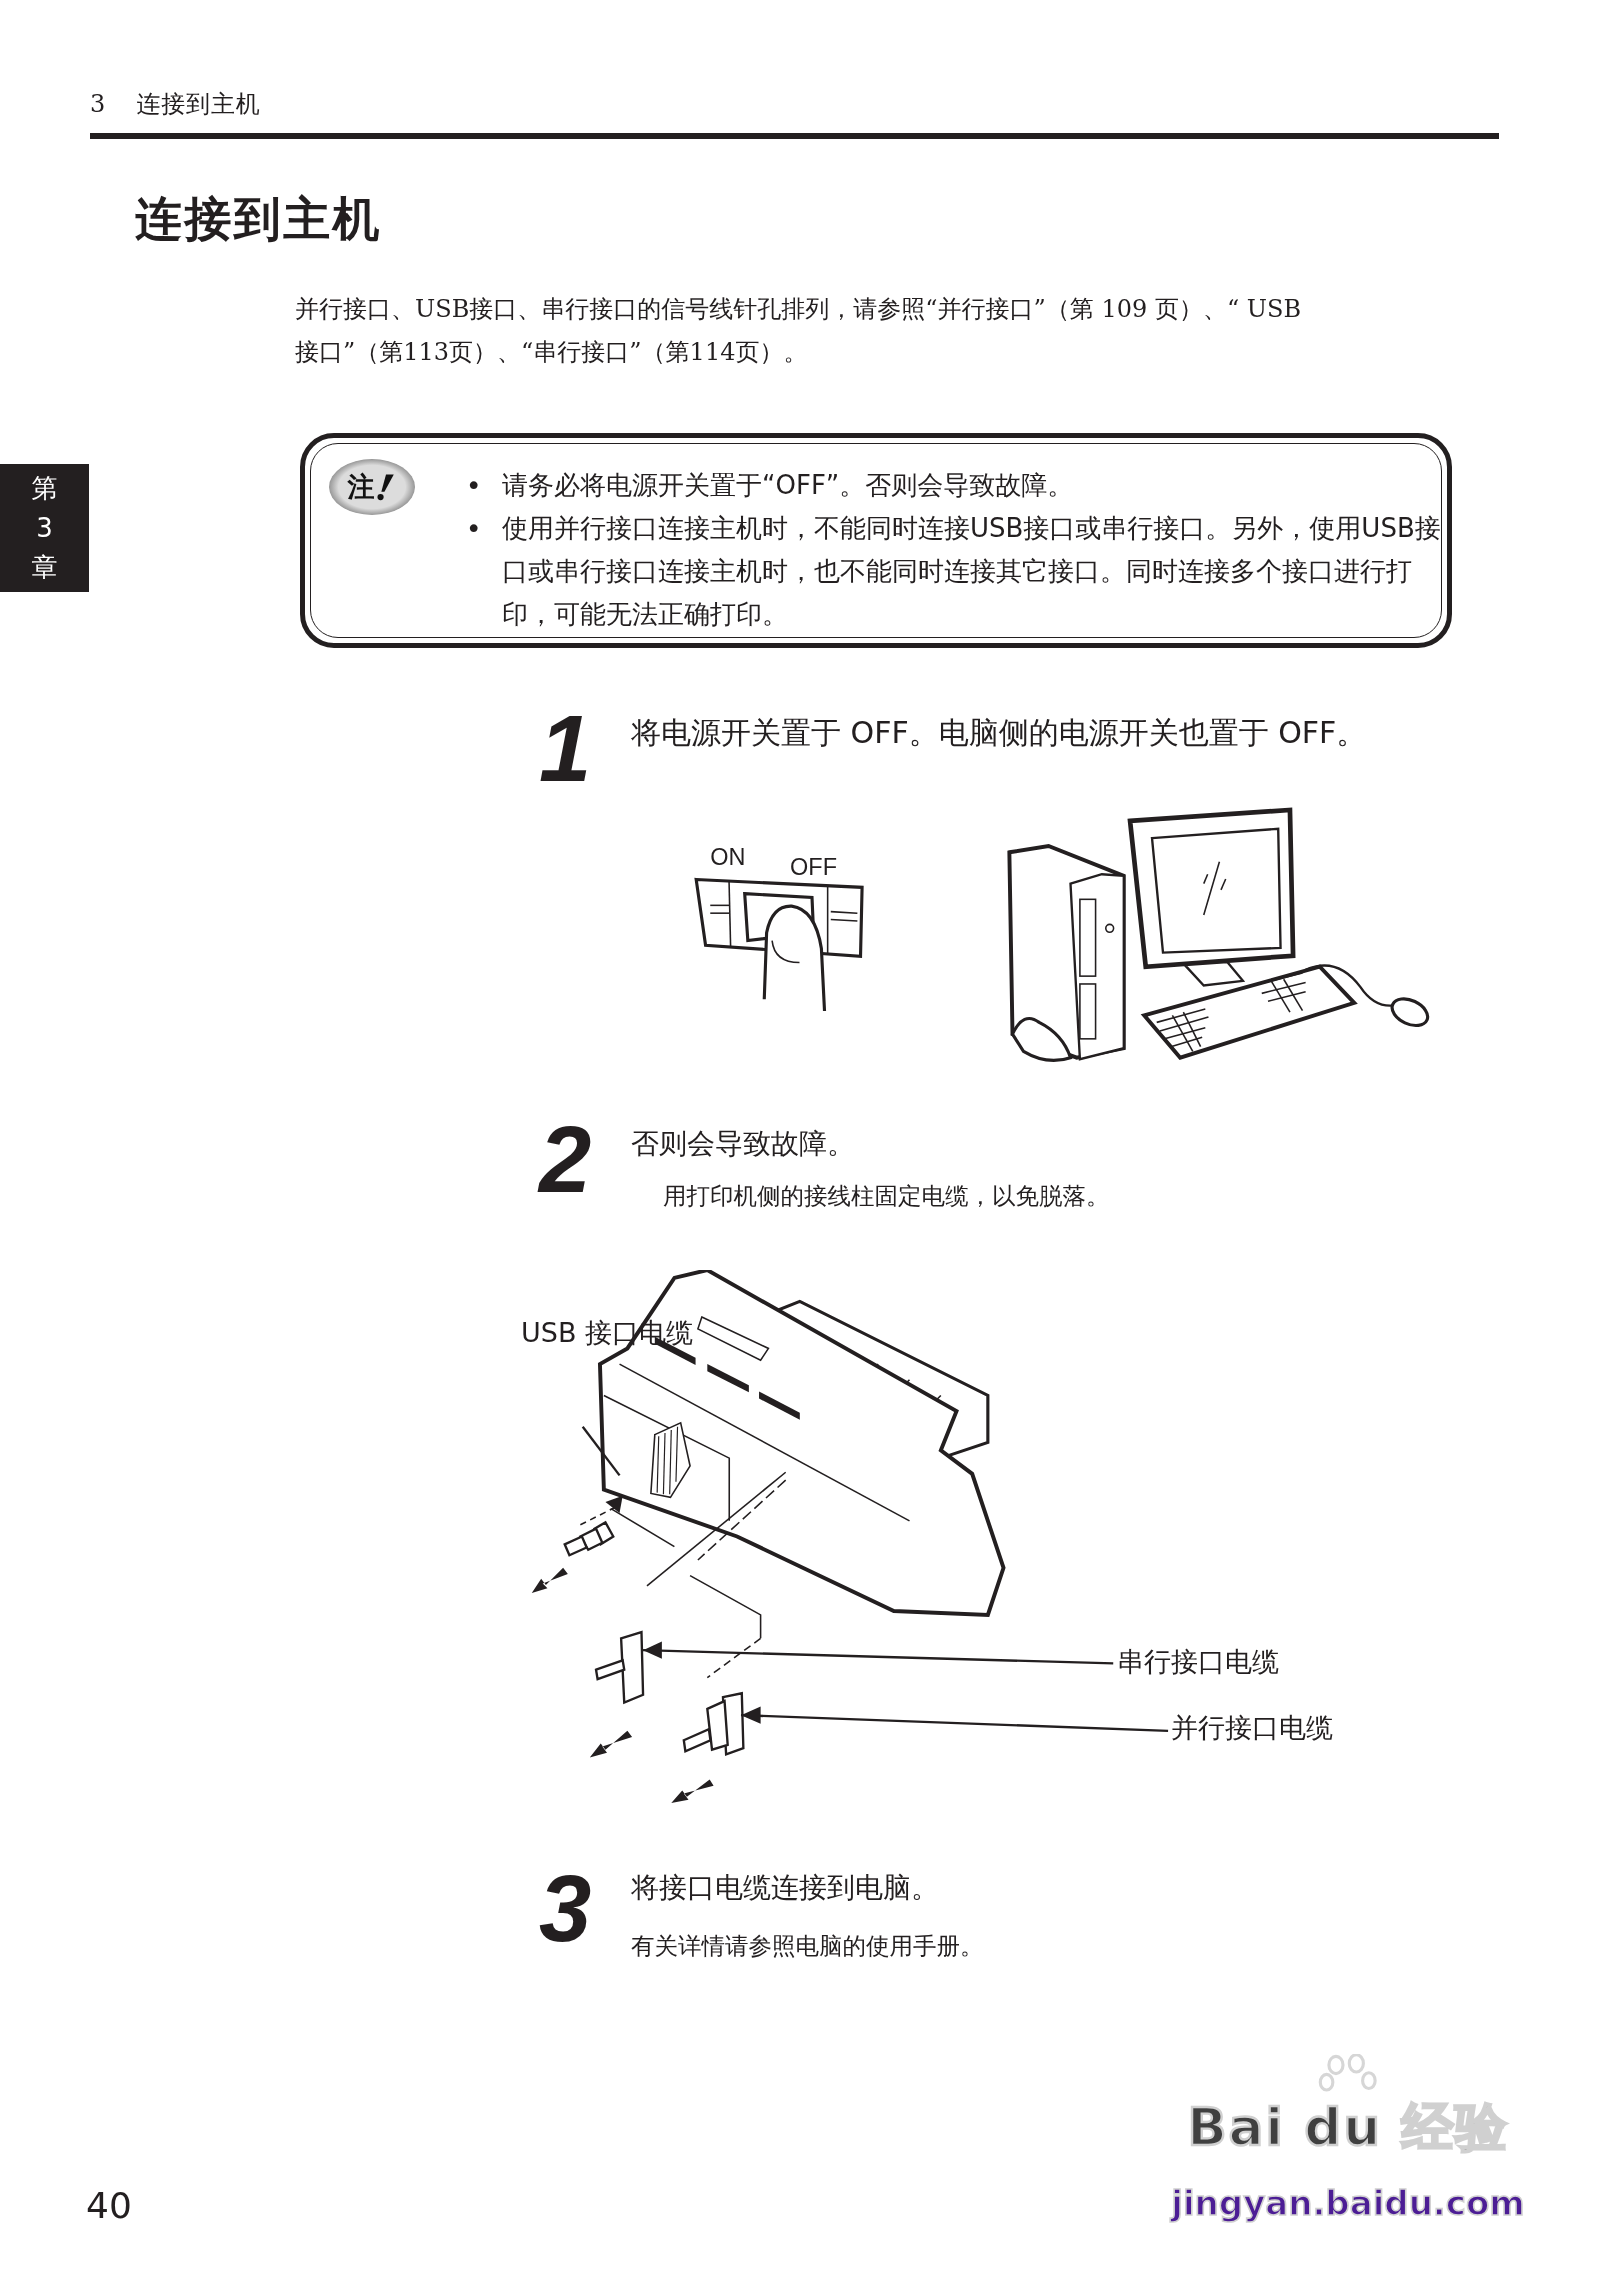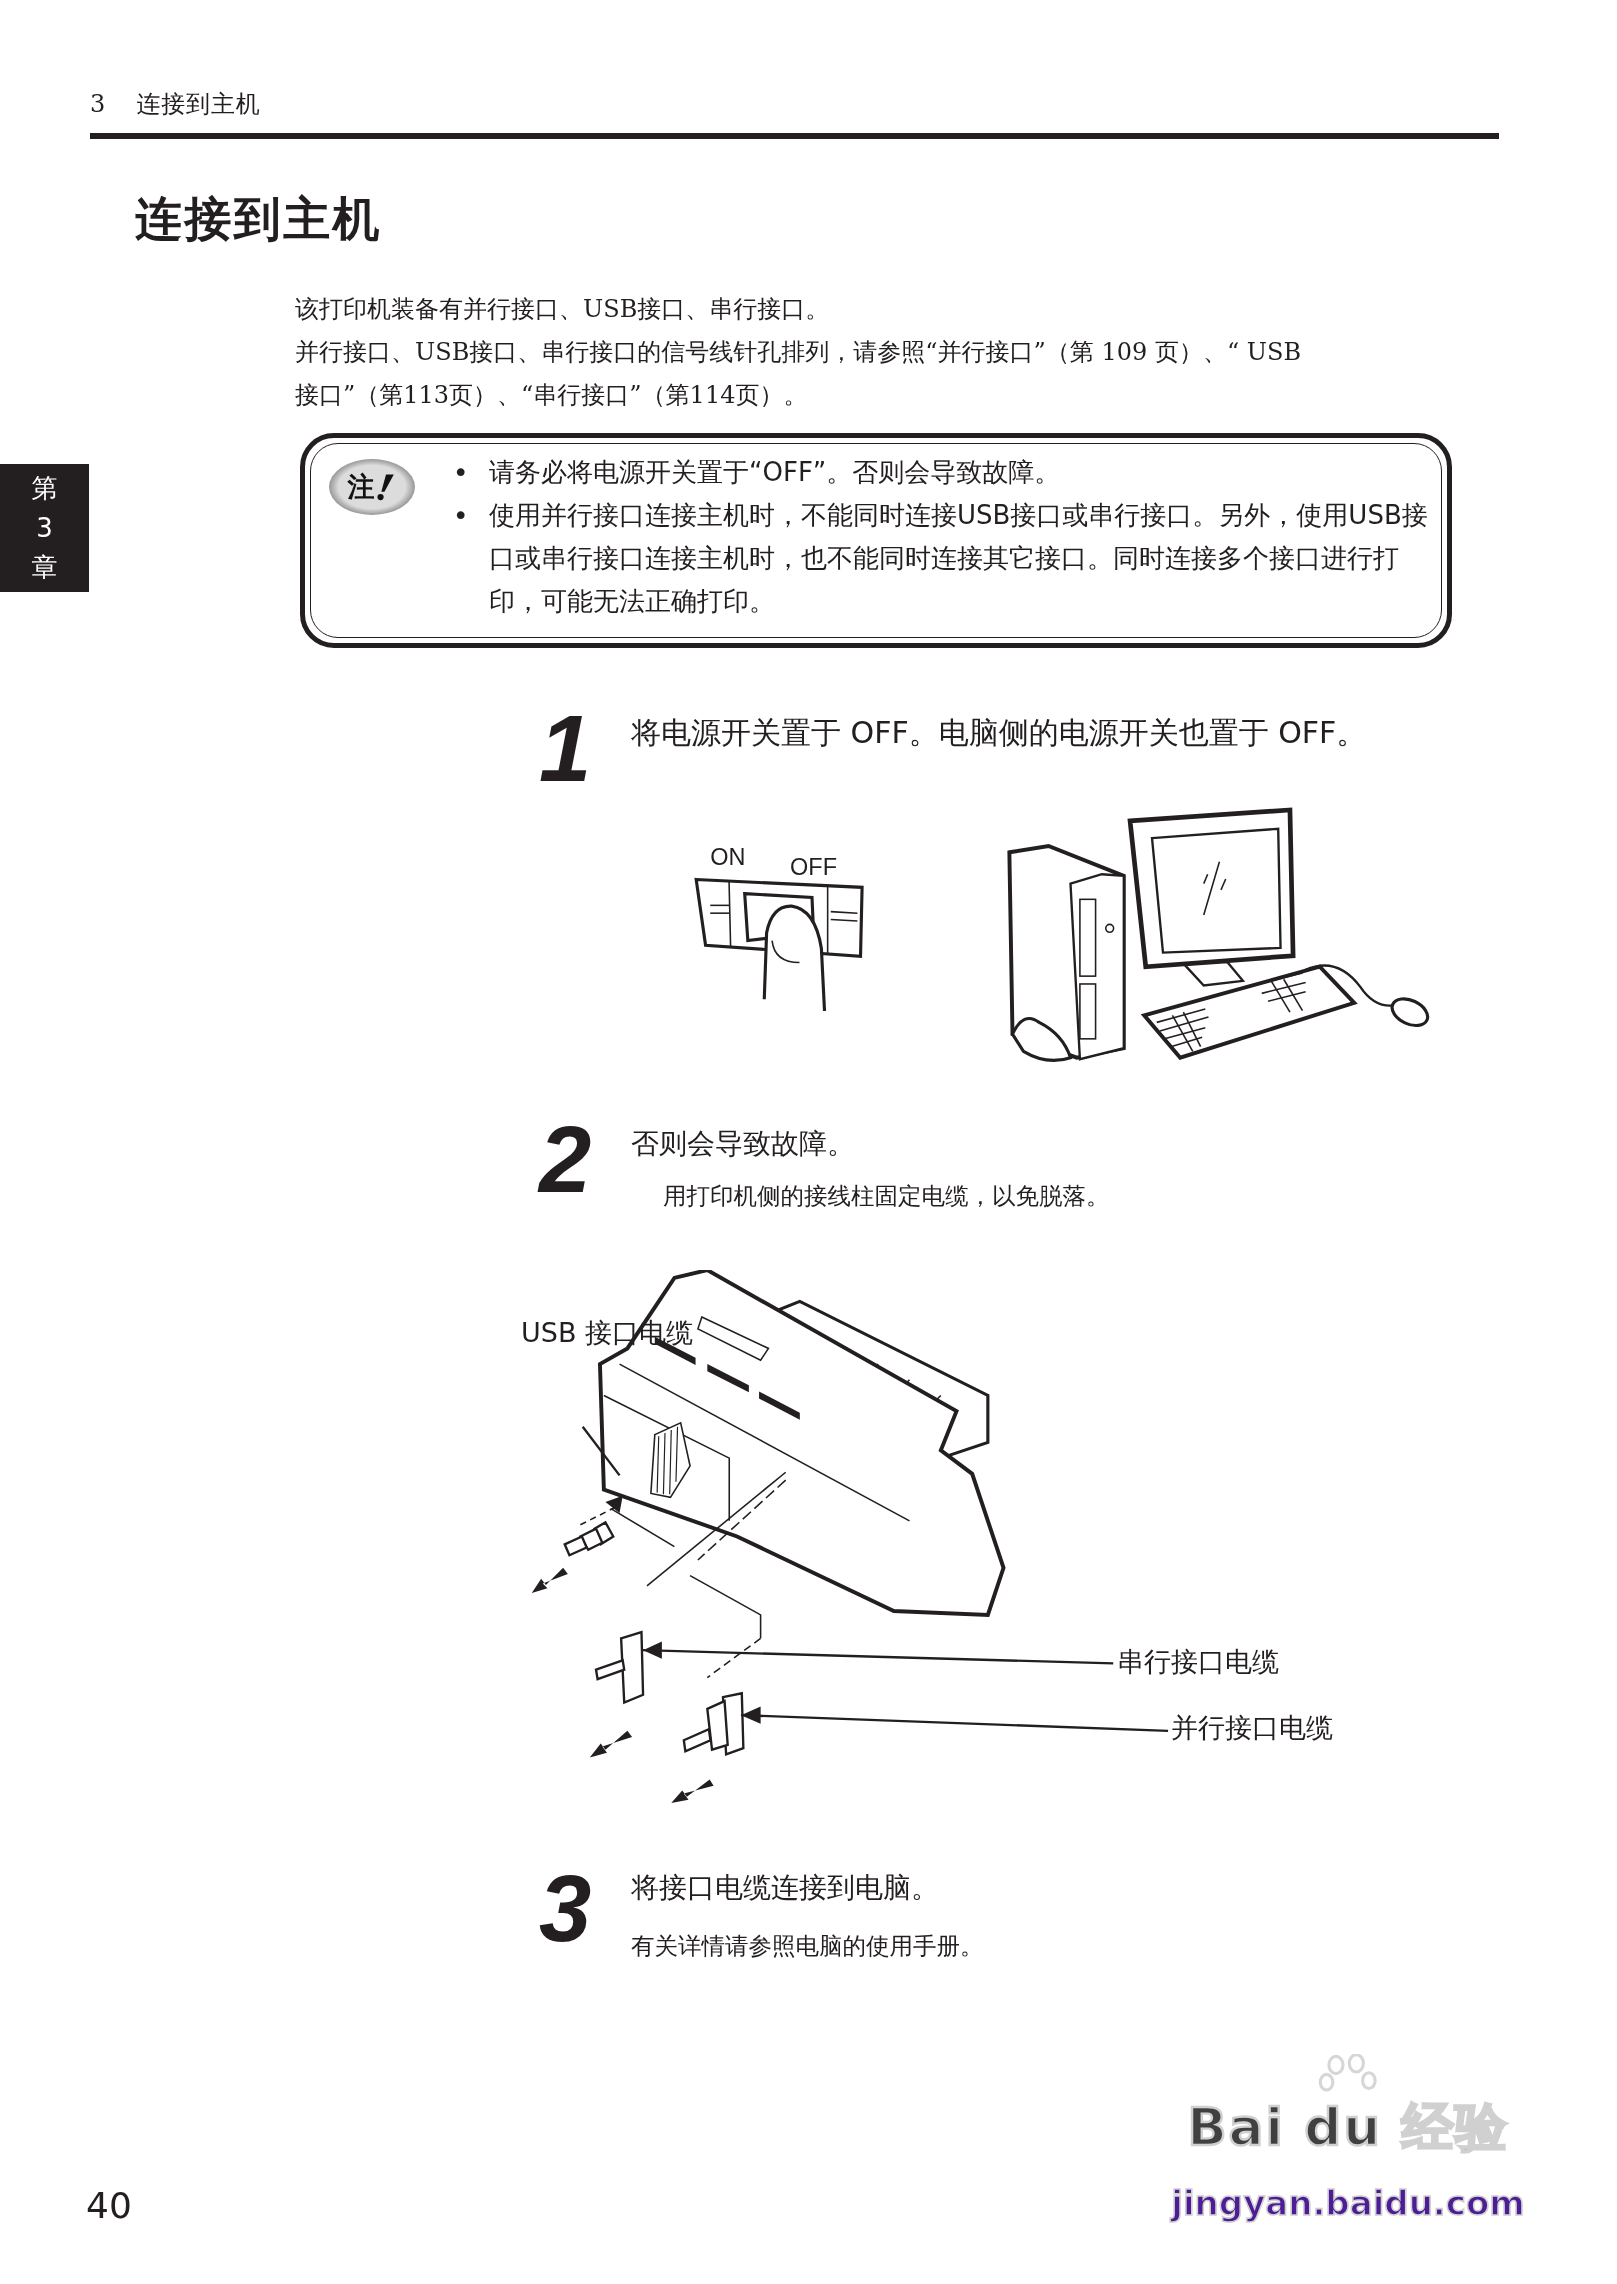--- a/index.html
+++ b/index.html
@@ -15,21 +15,21 @@
   .chapter-tab { left: 0; top: 464px; width: 89px; height: 128px; background: #231f20; color: #fff;
                  display: flex; flex-direction: column; align-items: center; justify-content: space-around;
                  font-size: 26px; padding: 3.1px 0; box-sizing: border-box; }
   .note-box { left: 300px; top: 433px; width: 1152px; height: 215px; box-sizing: border-box;
               border: 5.5px solid #231f20; border-radius: 34px; }
   .note-box-inner { position: absolute; left: 4.7px; top: 4.7px; right: 4.7px; bottom: 4.7px;
                     border: 1.6px solid #231f20; border-radius: 28px; }
   .note-badge { left: 329px; top: 459px; width: 86px; height: 56px; border-radius: 50%;
                 background: radial-gradient(ellipse at center, #dcdcdc 55%, #9a9a9a 70%, #f2f2f2 78%, #7d7d7d 100%);
                 display: flex; align-items: center; justify-content: center; font-size: 27px; font-weight: bold; color: #111; }
-  .note-list { left: 445px; top: 448px; width: 988px; margin: 3px; padding: 0; list-style: none;
+  .note-list { left: 445px; top: 448px; width: 988px; margin: 16px; padding: 0; list-style: none;
                font-size: 26px; line-height: 43px; }
   .note-list li { position: relative; padding-left: 41px; }
   .note-list li::before { content: "\2022"; position: absolute; left: 4.7px; top: 0; font-size: 27px; }
   .step-num { font-size: 94px; font-weight: bold; font-style: italic; line-height: 1;
               font-family: "Liberation Sans", "DejaVu Sans", sans-serif; }
   .step-title { font-size: 30px; }
   .step-sub { font-size: 23.5px; }
   .callout { font-size: 27px; }
 </style>
 </head>
@@ -43,21 +43,20 @@
 
 <div class="abs chapter-tab">
   <span>第</span>
   <span>3</span>
   <span>章</span>
 </div>
 
 <div class="abs page-title">连接到主机</div>
 
 <div class="abs intro serif">
-  <div>该打印机装备有并行接口、USB接口、串行接口。</div>
   <div>并行接口、USB接口、串行接口的信号线针孔排列，请参照“并行接口”（第 109 页）、“ USB</div>
   <div>接口”（第113页）、“串行接口”（第114页）。</div>
 </div>
 
 <div class="abs note-box">
   <div class="note-box-inner"></div>
 </div>
 <div class="abs note-badge">
   <span>注</span>
   <svg width="22" height="28" viewBox="0 0 28 36">

